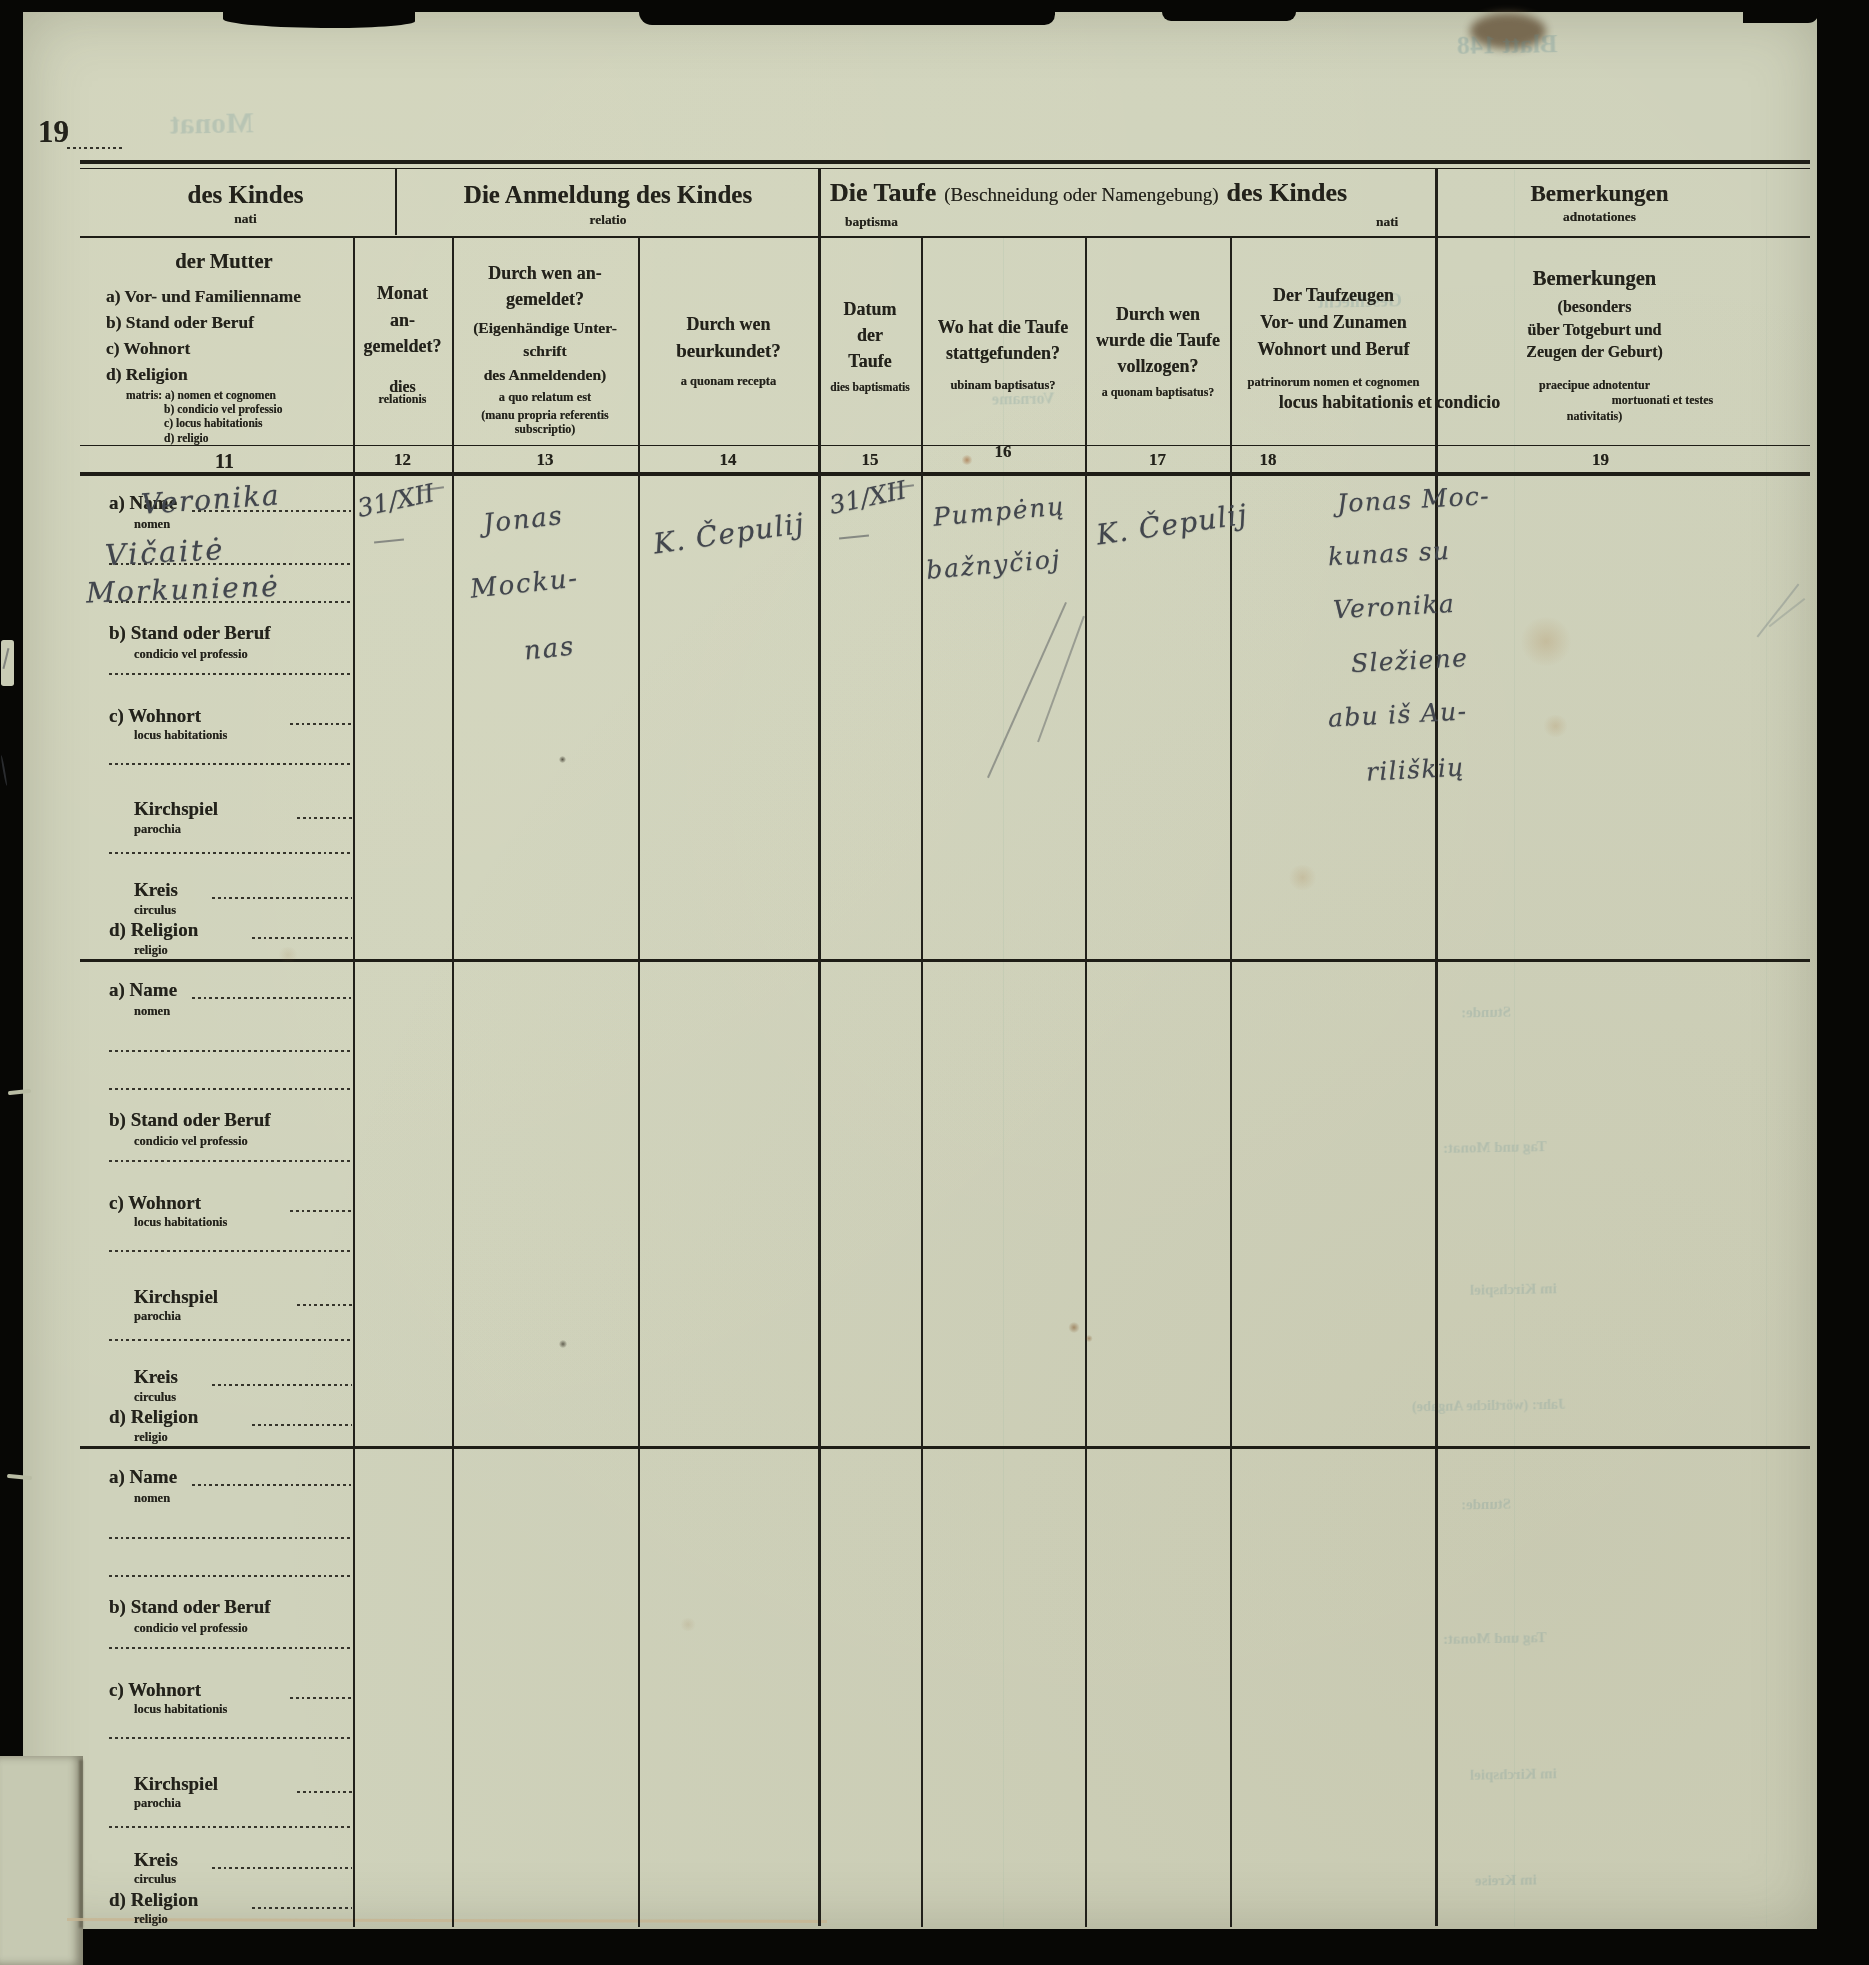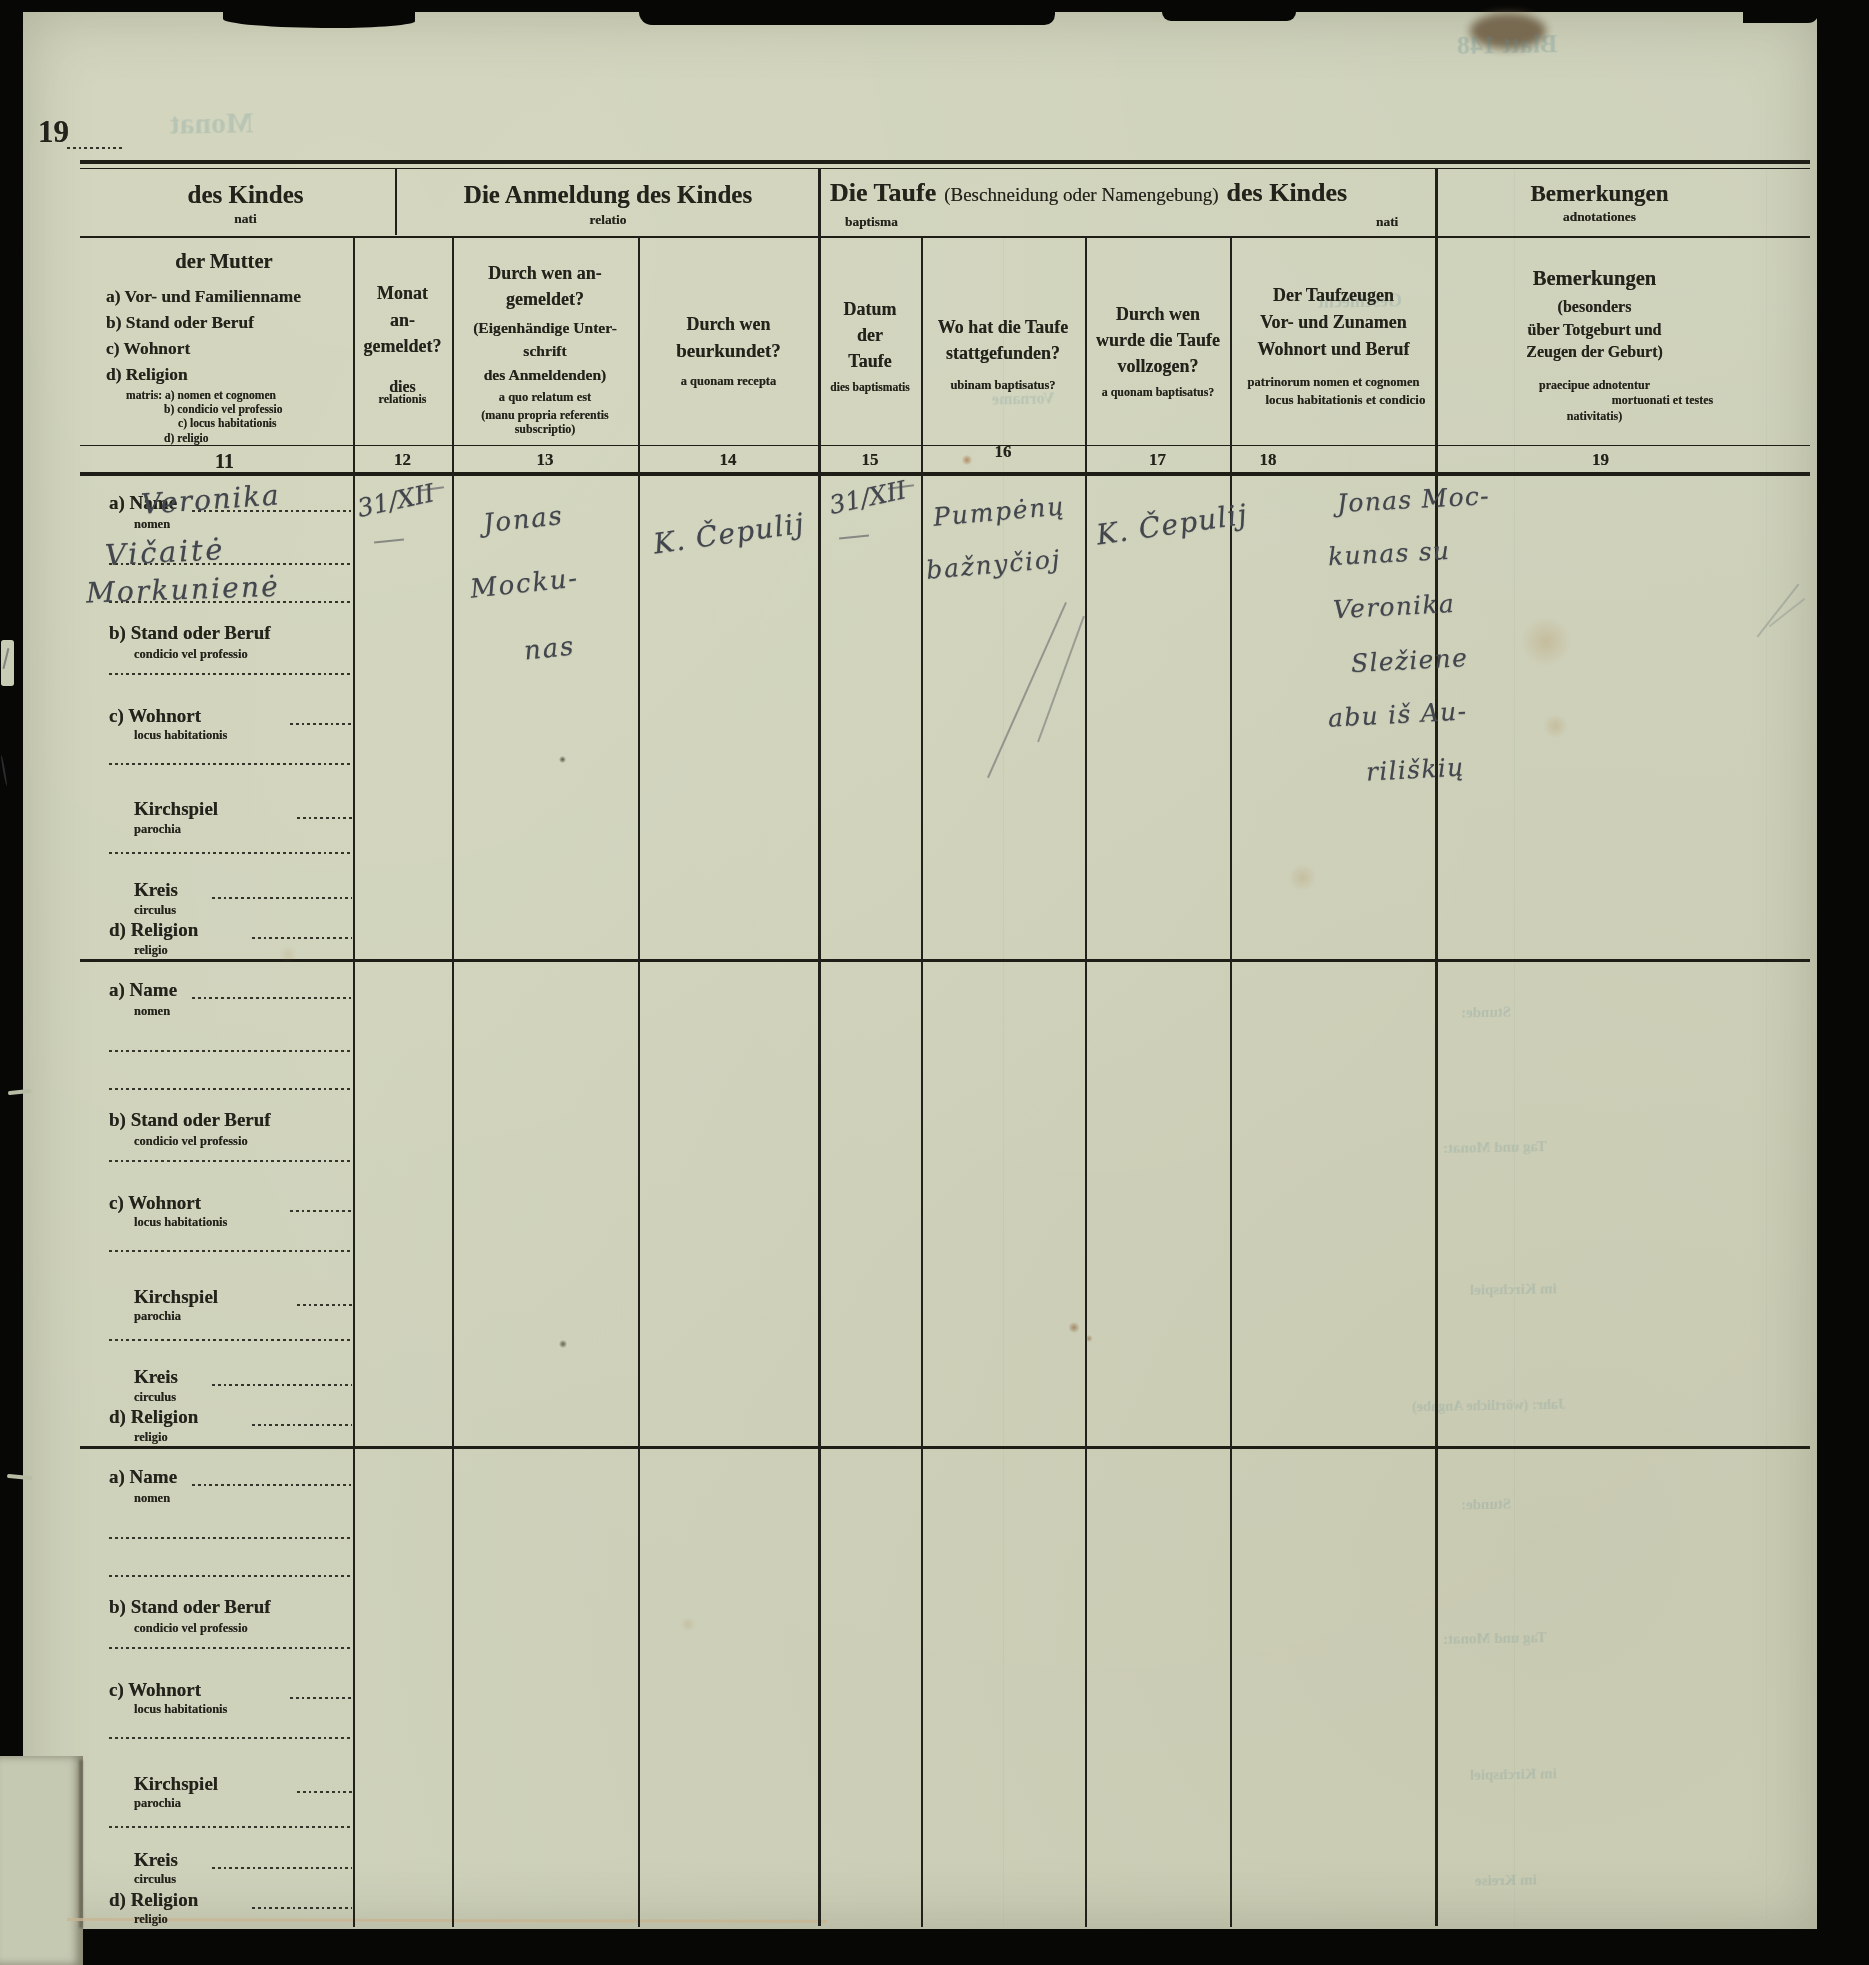--- a/index.html
+++ b/index.html
@@ -105,21 +105,21 @@
   <div class="prt b ctr" style="left:1470px;top:181px;width:259px;font-size:23px;">Bemerkungen</div>
   <div class="prt ctr" style="left:1470px;top:209px;width:259px;font-size:13.4px;font-weight:bold;">adnotationes</div>
 
   <div class="prt b ctr" style="left:101px;top:250px;width:246px;font-size:20.6px;">der Mutter</div>
   <div class="prt b" style="left:106px;top:286px;font-size:17.4px;">a) Vor- und Familienname</div>
   <div class="prt b" style="left:106px;top:312px;font-size:17.4px;">b) Stand oder Beruf</div>
   <div class="prt b" style="left:106px;top:338px;font-size:17.4px;">c) Wohnort</div>
   <div class="prt b" style="left:106px;top:364px;font-size:17.4px;">d) Religion</div>
   <div class="prt b" style="left:126px;top:389px;font-size:11.6px;">matris:  a) nomen et cognomen</div>
   <div class="prt b" style="left:164px;top:403px;font-size:11.6px;">b) condicio vel professio</div>
-  <div class="prt b" style="left:164px;top:417px;font-size:11.6px;margin-left:14px;">c) locus habitationis</div>
+  <div class="prt b" style="left:164px;top:417px;font-size:11.6px;">c) locus habitationis</div>
   <div class="prt b" style="left:164px;top:432px;font-size:11.6px;">d) religio</div>
 
   <div class="prt b ctr" style="left:354px;top:283px;width:97px;font-size:18px;">Monat</div>
   <div class="prt b ctr" style="left:354px;top:310px;width:97px;font-size:18px;">an-</div>
   <div class="prt b ctr" style="left:354px;top:336px;width:97px;font-size:18px;">gemeldet?</div>
   <div class="prt b ctr" style="left:354px;top:378px;width:97px;font-size:16px;">dies</div>
   <div class="prt b ctr" style="left:354px;top:392px;width:97px;font-size:12px;">relationis</div>
 
   <div class="prt b ctr" style="left:453px;top:263px;width:184px;font-size:18px;">Durch wen an-</div>
   <div class="prt b ctr" style="left:453px;top:289px;width:184px;font-size:18px;">gemeldet?</div>
@@ -145,21 +145,21 @@
 
   <div class="prt b ctr" style="left:1087px;top:304px;width:142px;font-size:18px;">Durch wen</div>
   <div class="prt b ctr" style="left:1087px;top:330px;width:142px;font-size:18px;">wurde die Taufe</div>
   <div class="prt b ctr" style="left:1087px;top:356px;width:142px;font-size:18px;">vollzogen?</div>
   <div class="prt b ctr" style="left:1087px;top:385px;width:142px;font-size:12px;">a quonam baptisatus?</div>
 
   <div class="prt b ctr" style="left:1232px;top:285px;width:203px;font-size:18px;">Der Taufzeugen</div>
   <div class="prt b ctr" style="left:1232px;top:312px;width:203px;font-size:18px;">Vor- und Zunamen</div>
   <div class="prt b ctr" style="left:1232px;top:339px;width:203px;font-size:18px;">Wohnort und Beruf</div>
   <div class="prt b ctr" style="left:1232px;top:375px;width:203px;font-size:12.5px;">patrinorum nomen et cognomen</div>
-  <div class="prt b ctr" style="left:1232px;top:392px;width:227px;font-size:13px;">locus habitationis et condicio</div>
+  <div class="prt b ctr" style="left:1232px;top:392px;width:227px;font-size:18px;padding-left:44px;">locus habitationis et condicio</div>
 
   <div class="prt b ctr" style="left:1438px;top:267px;width:313px;font-size:20.6px;">Bemerkungen</div>
   <div class="prt b ctr" style="left:1438px;top:298px;width:313px;font-size:16px;">(besonders</div>
   <div class="prt b ctr" style="left:1438px;top:321px;width:313px;font-size:16px;">über Totgeburt und</div>
   <div class="prt b ctr" style="left:1438px;top:343px;width:313px;font-size:16px;">Zeugen der Geburt)</div>
   <div class="prt b ctr" style="left:1438px;top:378px;width:313px;font-size:12px;">praecipue adnotentur</div>
   <div class="prt b ctr" style="left:1506px;top:393px;width:313px;font-size:12px;">mortuonati et testes</div>
   <div class="prt b ctr" style="left:1438px;top:409px;width:313px;font-size:12px;">nativitatis)</div>
 
   <div class="prt b ctr" style="left:96px;top:450px;width:257px;font-size:20px;text-align:center;">11</div>

